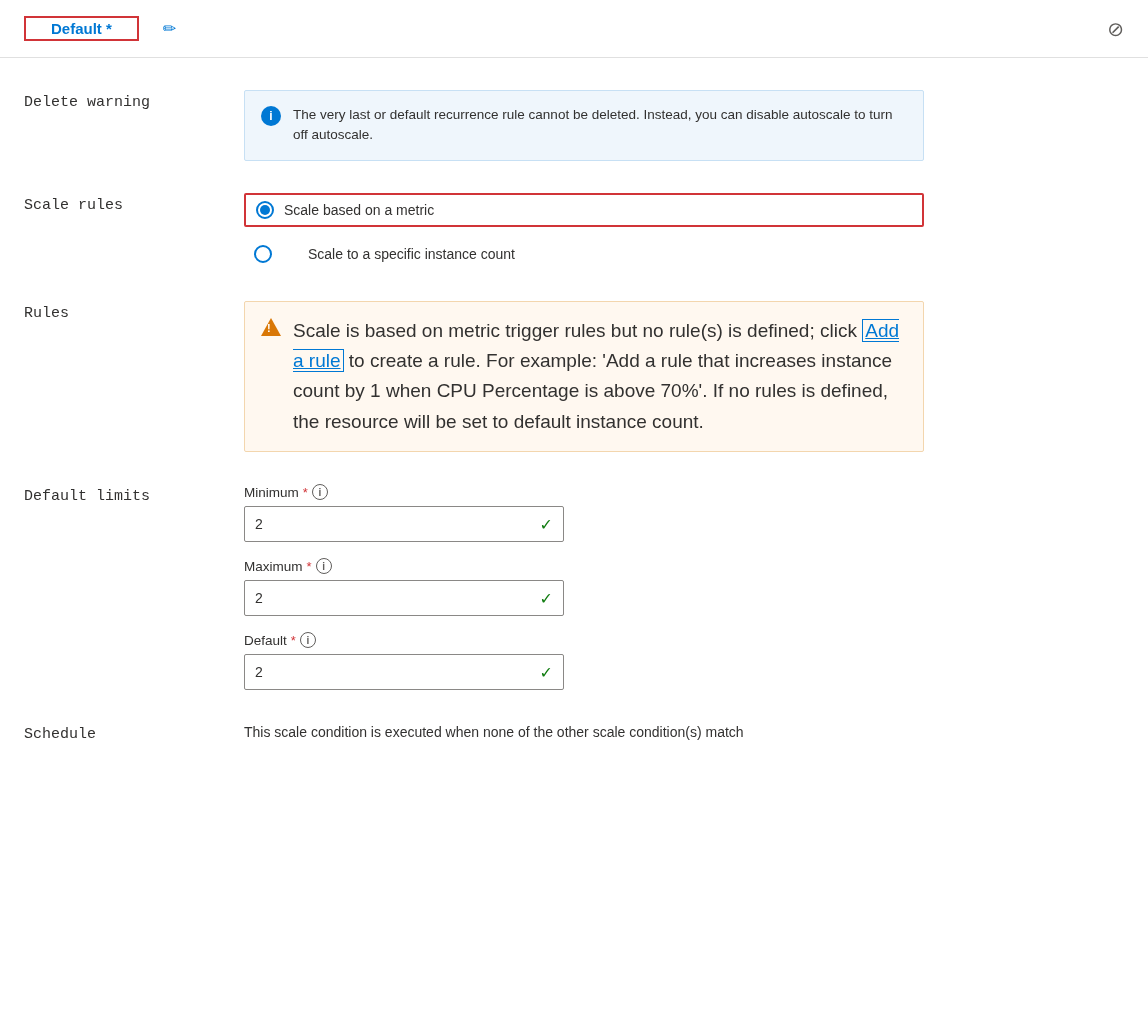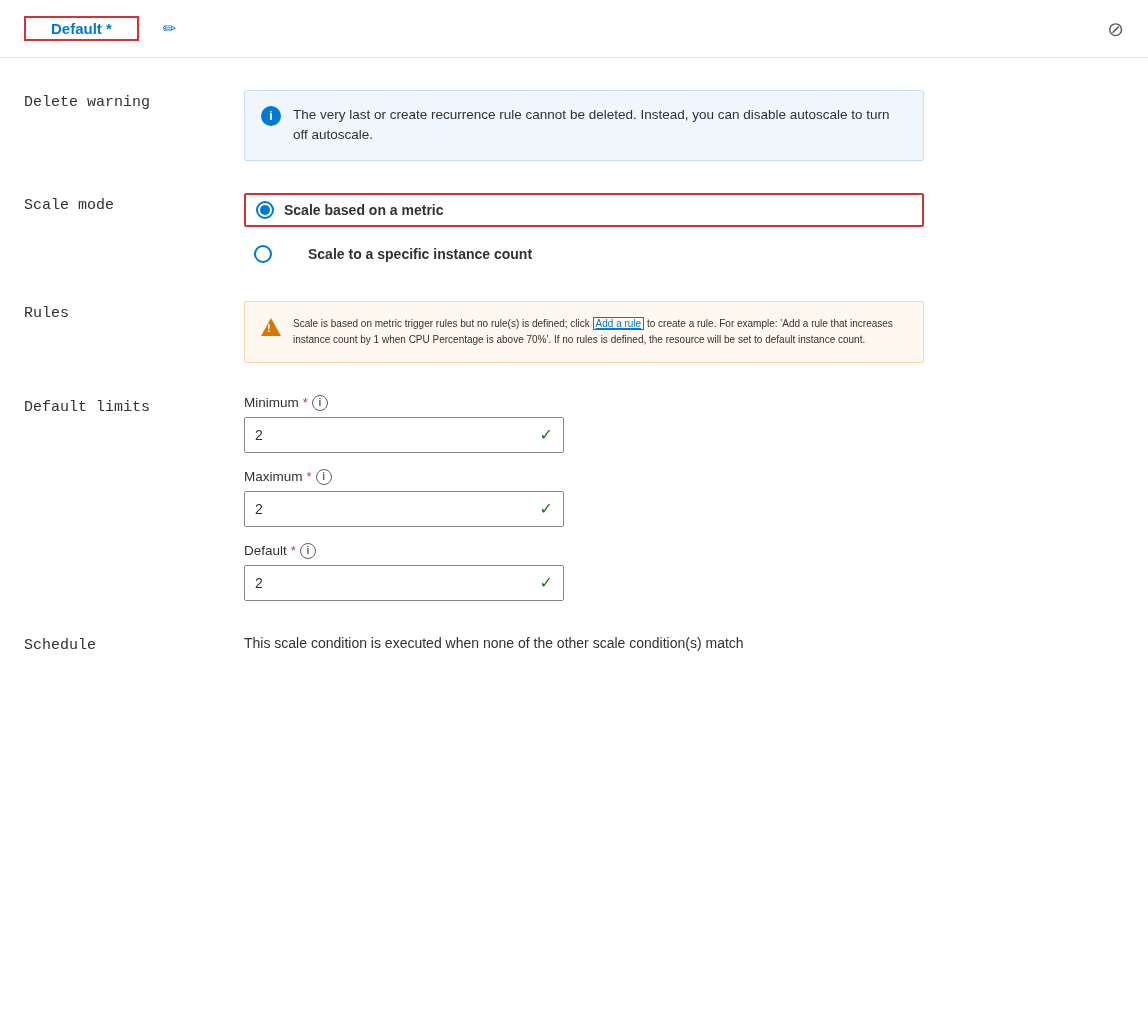--- a/index.html
+++ b/index.html
@@ -111,21 +111,20 @@
       display: flex;
       flex-direction: column;
       gap: 12px;
     }
 
     .radio-option {
       display: flex;
       align-items: center;
       gap: 10px;
       cursor: pointer;
-      font-weight: bold;
     }
 
     .radio-option.selected {
       border: 2px solid #d13438;
       border-radius: 2px;
       padding: 6px 10px;
     }
 
     .radio-option.unselected {
       padding: 6px 10px;
@@ -181,21 +180,21 @@
       content: '!';
       position: absolute;
       top: 4px;
       left: -4px;
       font-size: 11px;
       font-weight: 700;
       color: white;
     }
 
     .warning-text {
-      font-size: 10px;
+      font-size: 19px;
       color: #323130;
       line-height: 1.6;
     }
 
     .warning-link {
       color: #0078d4;
       text-decoration: underline;
       cursor: pointer;
       border: 1px solid #0078d4;
       padding: 0 2px;
@@ -280,27 +279,27 @@
   <span class="header-delete-icon">⊘</span>
 </div>
 
 <div class="content">
 
   <div class="form-row">
     <div class="form-label">Delete warning</div>
     <div class="form-control">
       <div class="info-box">
         <div class="info-icon">i</div>
-        <span class="info-text">The very last or create recurrence rule cannot be deleted. Instead, you can disable autoscale to turn off autoscale.</span>
+        <span class="info-text">The very last or default recurrence rule cannot be deleted. Instead, you can disable autoscale to turn off autoscale.</span>
       </div>
     </div>
   </div>
 
   <div class="form-row">
-    <div class="form-label">Scale mode</div>
+    <div class="form-label">Scale rules</div>
     <div class="form-control">
       <div class="radio-group">
 
         <div class="radio-option selected">
           <div class="radio-circle filled"></div>
           <span class="radio-label">Scale based on a metric</span>
         </div>
 
         <div class="radio-option unselected">
           <div class="radio-circle"></div>

